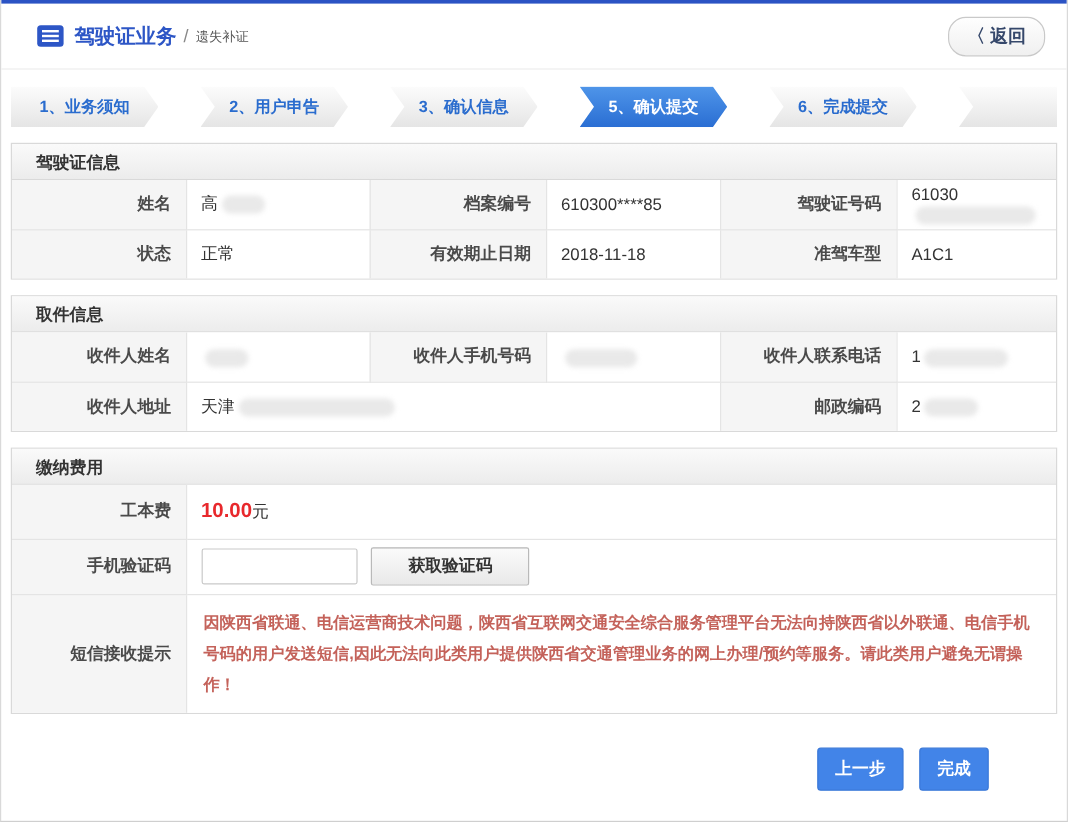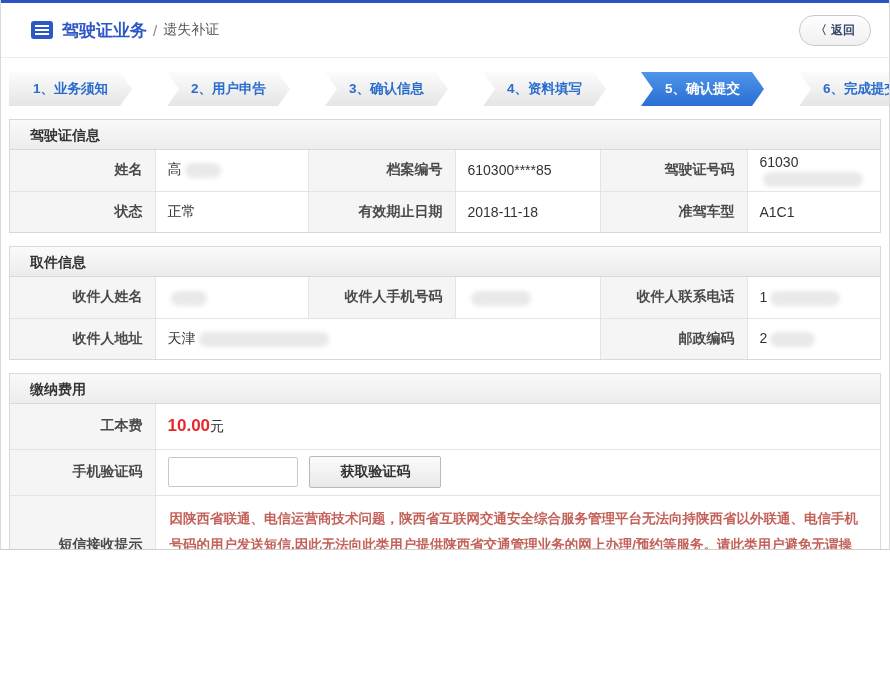--- a/index.html
+++ b/index.html
@@ -1,32 +1,32 @@
 <!DOCTYPE html>
 <html><head>
 <meta charset="utf-8">
 <style>
   * { margin:0; padding:0; box-sizing:border-box; }
   body { background:#fff; font-family:"Liberation Sans","DejaVu Sans",sans-serif; }
   .page {
-    width:890px; height:550px; position:relative; background:#fff;
+    width:890px; height:685px; position:relative; background:#fff;
     border-left:1px solid #d9d9d9; border-right:1px solid #d9d9d9; border-bottom:1px solid #cfcfcf;
     overflow:hidden;
   }
   .topbar { height:3px; background:#2b53c4; }
   
   .header { height:55px; display:flex; align-items:center; padding:0 18px 0 30px; border-bottom:1px solid #ededed; }
   .hicon { width:22px; height:18px; background:#2d56c6; border-radius:3px; position:relative; margin-right:9px; flex:0 0 auto; }
   .hicon:before { content:""; position:absolute; left:4px; right:4px; top:4px; height:2px; background:#fff;
     box-shadow:0 4px 0 #fff, 0 8px 0 #fff; }
   .htitle { font-size:17px; font-weight:bold; color:#2d56c6; }
   .hsep { font-size:15px; color:#888; margin:0 6px; }
-  .hsub { font-size:14px; color:#555;text-align:center; }
+  .hsub { font-size:11px; color:#555;text-align:center; }
   .back-btn {
-    margin-left:auto; padding:6px 15px; font-size:12px; font-weight:bold; color:#36486b;
+    margin-left:auto; padding:6px 15px; font-size:15px; font-weight:bold; color:#36486b;
     background:linear-gradient(#fefefe,#f0f0f0); border:1px solid #c9c9c9; border-radius:15px; cursor:pointer;
   }
   .back-btn .chev { font-weight:bold; margin-right:4px; }
   
   .steps { display:flex; margin:14px 8px 0 8px; height:34px;gap:44px; }
   .step {
     width:123px; height:34px; line-height:34px; text-align:center;
     font-size:13.5px; font-weight:bold; color:#2a6cce;
     background:linear-gradient(#fcfcfc,#e5e5e5);
     clip-path:polygon(0 0, calc(100% - 12px) 0, 100% 50%, calc(100% - 12px) 100%, 0 100%, 12px 50%);
@@ -86,21 +86,20 @@
     <span class="htitle">驾驶证业务</span>
     <span class="hsep">/</span>
     <span class="hsub">遗失补证</span>
     <button class="back-btn"><span class="chev">〈</span><span>返回</span></button>
   </div>
 
   <div class="steps">
     <div class="step first">1、业务须知</div>
     <div class="step">2、用户申告</div>
     <div class="step">3、确认信息</div>
-    <div class="step">4、资料填写</div>
     <div class="step active">5、确认提交</div>
     <div class="step">6、完成提交</div>
     <div class="step-filler"></div>
   </div>
 
   <div class="section">
     <div class="sec-head">驾驶证信息</div>
     <table>
       <colgroup>
           <col style="width:145px">

